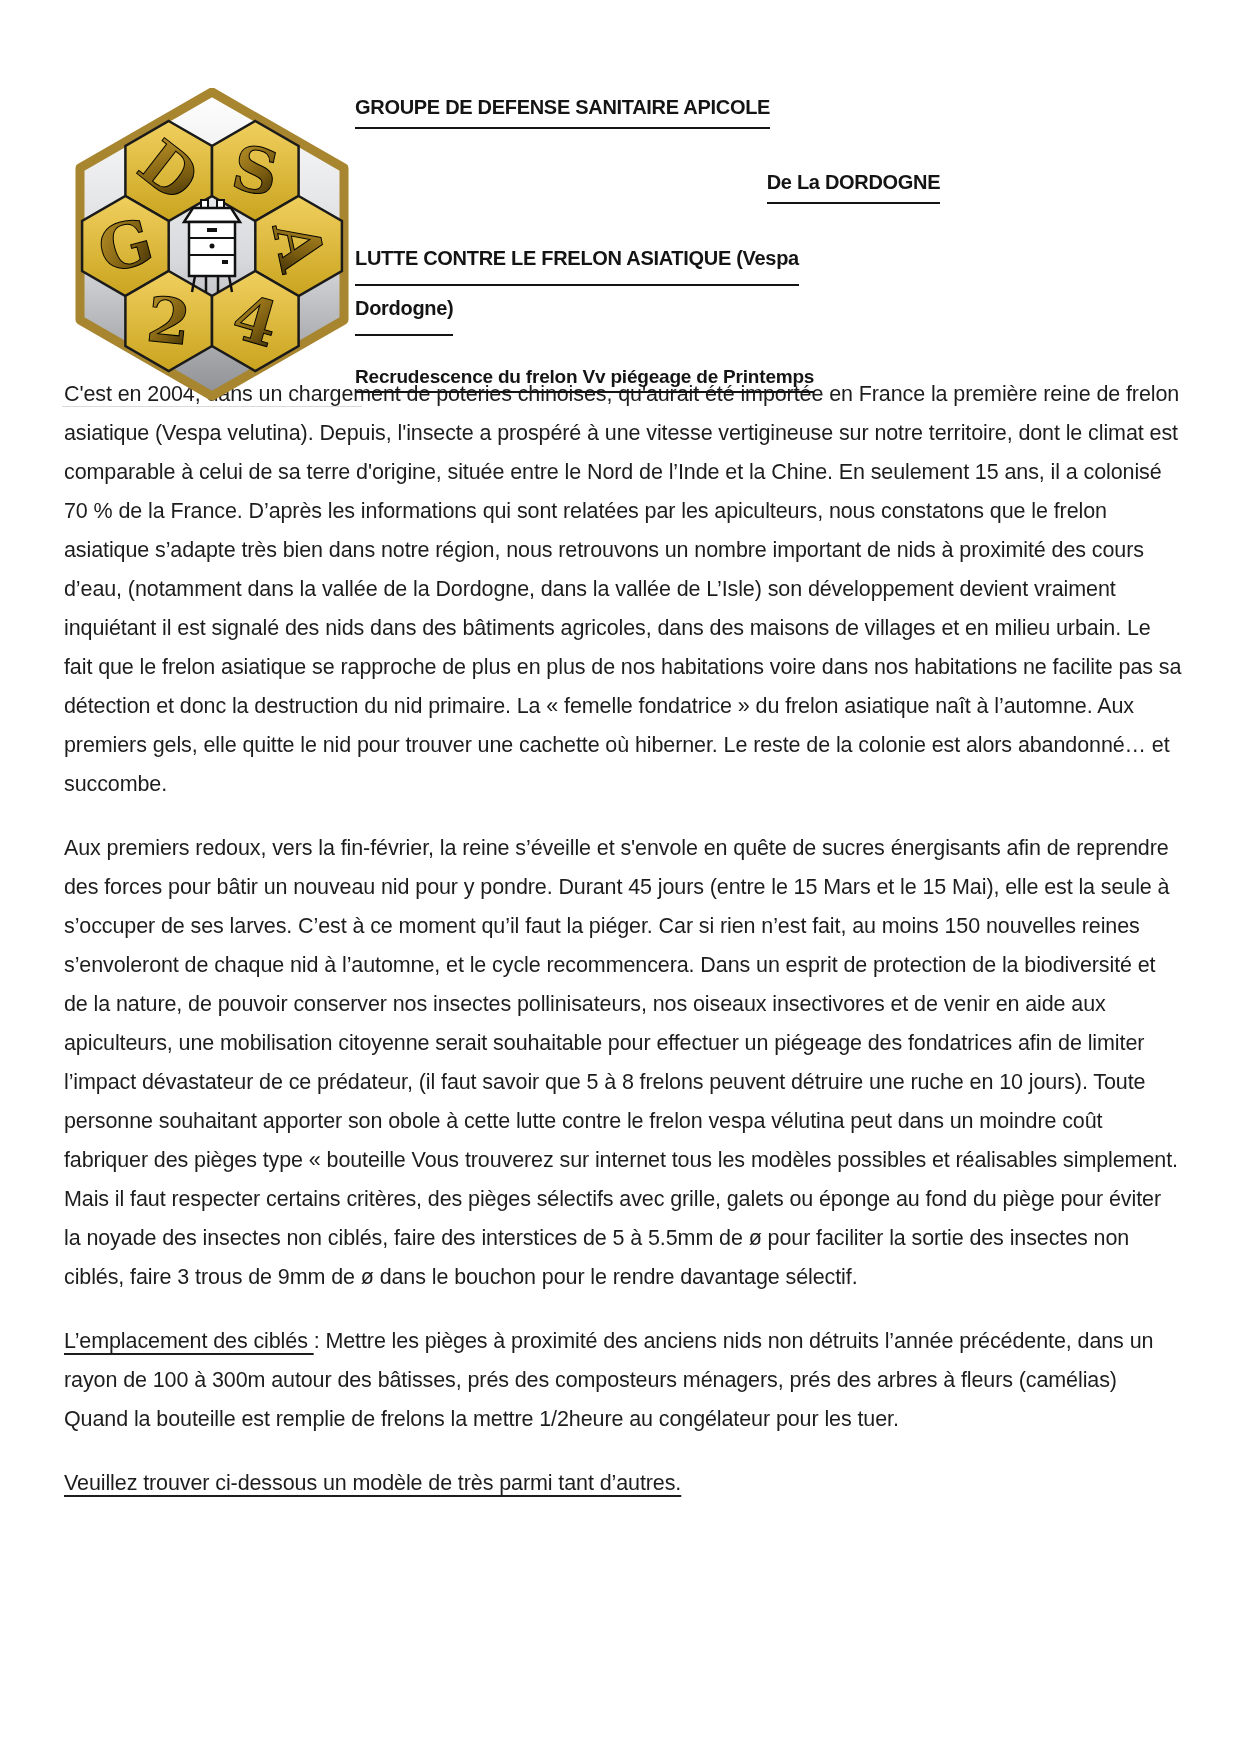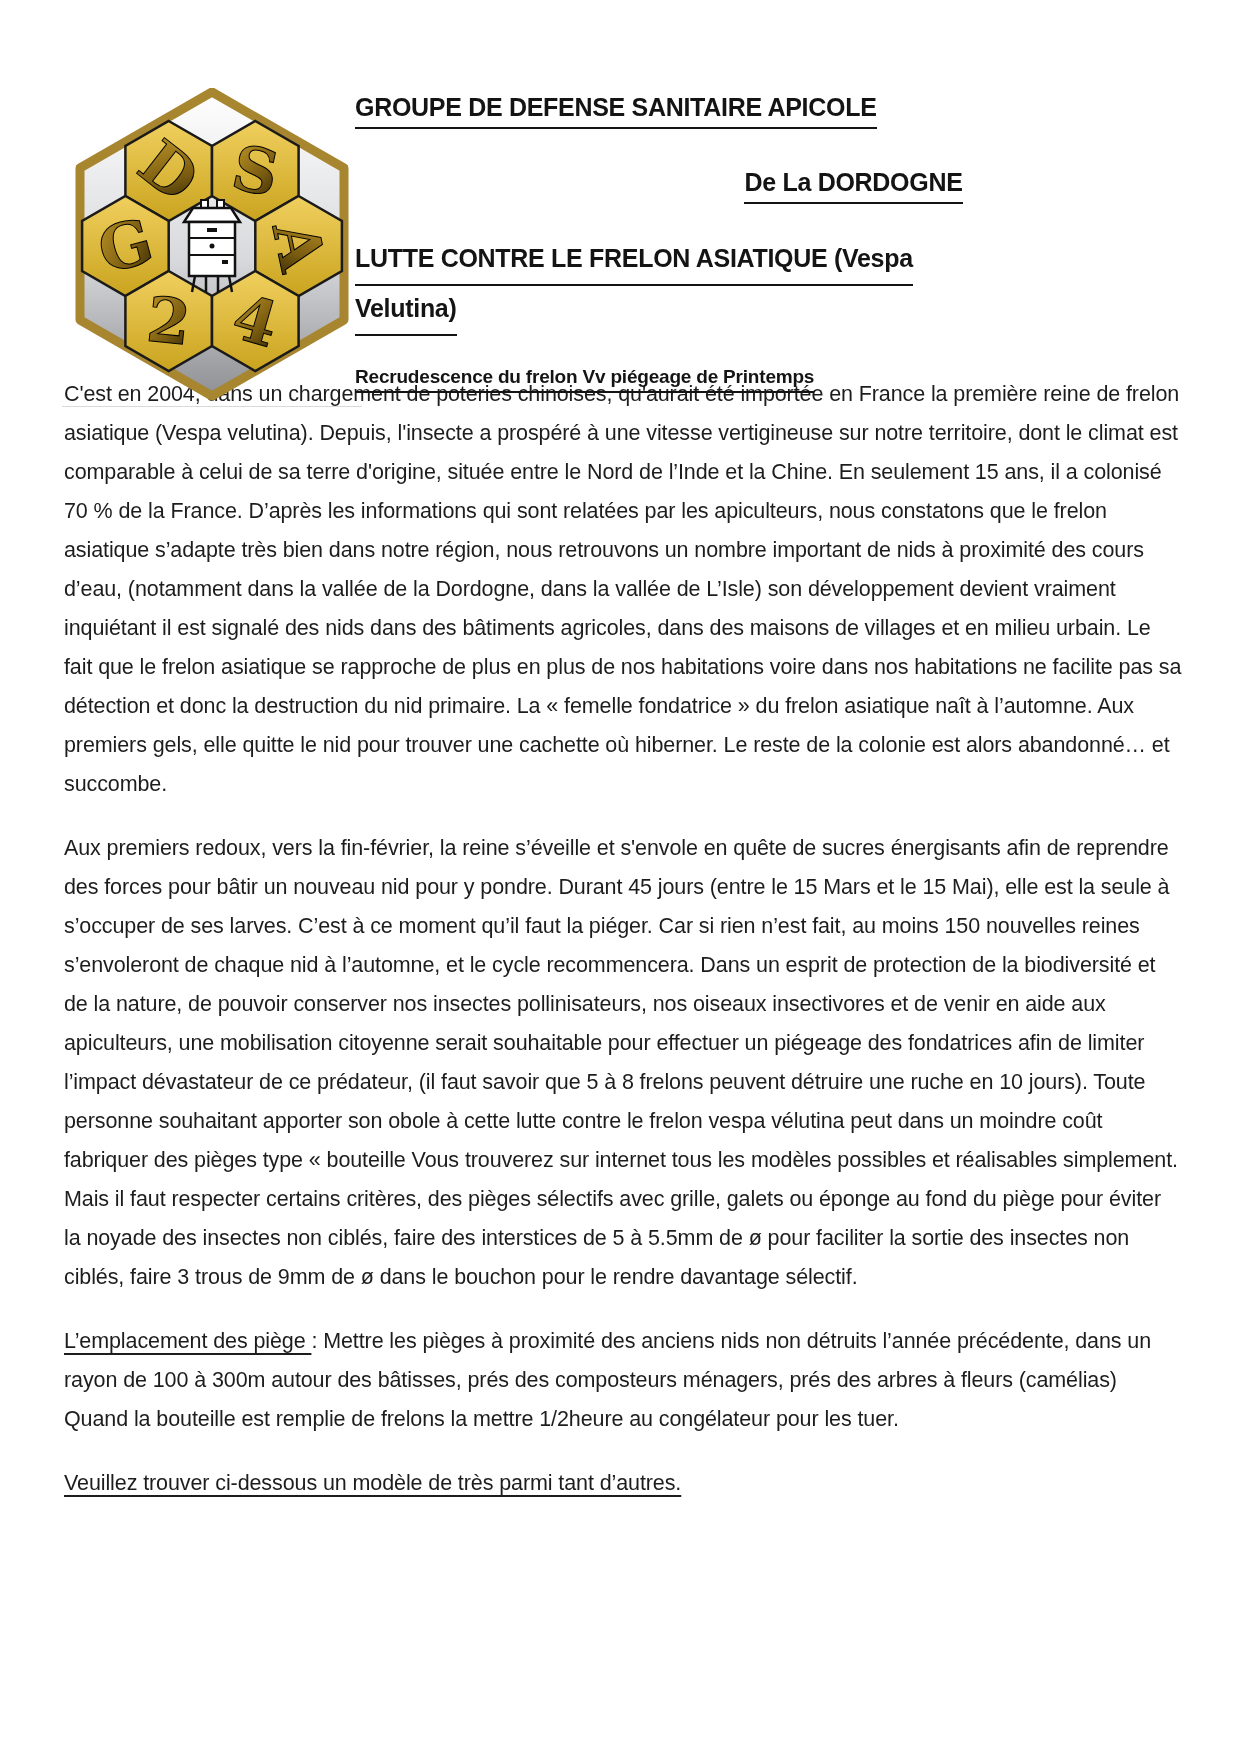--- a/index.html
+++ b/index.html
@@ -18,21 +18,21 @@
   .logo-frame{
     position:absolute; left:62px; top:88px;
     width:300px; height:318px;
     border-bottom:1px solid #d9d9d9;
   }
   .titles{
     margin-left:355px;
     padding-top:90px;
   }
   .h-main{
-    font-size:25px; font-weight:600; letter-spacing:-0.3px;
+    font-size:20px; font-weight:600; letter-spacing:-0.3px;
     color:#141414; line-height:34px; margin:0;
   }
   .h-sub2{margin-top:36px; padding-left:112px;text-align:center;}
   .h-sub3{margin-top:32px; line-height:45px; max-width:800px;text-decoration:underline;}
   .h-recr{
     margin-top:30px; font-size:19px; font-weight:600; letter-spacing:-0.2px;
     color:#141414;
   }
   .u-block{
     display:inline-block;
@@ -124,28 +124,28 @@
 
     <div class="titles">
       <div class="h-main">
         <span class="u-block">GROUPE DE DEFENSE SANITAIRE APICOLE</span>
       </div>
       <div class="h-main h-sub2">
         <span class="u-block">De La DORDOGNE</span>
       </div>
       <div class="h-main h-sub3">
         <span class="u-block">LUTTE CONTRE LE FRELON ASIATIQUE (Vespa </span><br>
-        <span class="u-block">Velutina)</span>
+        <span class="u-block">Dordogne)</span>
       </div>
       <div class="h-recr">
         <span class="u-block">Recrudescence du frelon Vv piégeage de Printemps</span>
       </div>
     </div>
   </div>
 
   <div class="body-text">
       <p class="para"><span>C'est en 2004, dans un chargement de poteries chinoises, qu'aurait été importée en France la première reine de frelon asiatique (</span><span class="seg-italic">Vespa velutina</span><span>). Depuis, l'insecte a prospéré à une vitesse vertigineuse sur notre territoire, dont le climat est comparable à celui de sa terre d'origine, située entre le Nord de l’Inde et la Chine. En seulement 15 ans, il a colonisé 70 % de la France. D’après  les informations qui sont relatées par les apiculteurs, nous constatons que le frelon  asiatique s’adapte très bien dans notre région, nous retrouvons un nombre important de nids à proximité des cours d’eau, (notamment  dans la vallée de la Dordogne, dans la vallée de L’Isle) son développement devient vraiment inquiétant il est signalé des nids dans des bâtiments agricoles, dans des maisons de villages et en milieu urbain. Le fait que le frelon asiatique se rapproche de plus en plus de nos habitations voire dans nos habitations ne facilite pas sa détection et donc la destruction du nid primaire. La « femelle fondatrice » du frelon asiatique naît à l’automne. Aux premiers gels, elle quitte le nid pour trouver une cachette où hiberner. Le reste de la colonie est alors abandonné… et succombe.</span></p>
       <p class="para"><span> Aux premiers redoux, vers la fin-février, la reine s’éveille et s'envole en quête de sucres énergisants afin de reprendre des forces pour bâtir un nouveau nid pour y pondre. Durant 45 jours (entre le 15 Mars et le 15 Mai), elle est la seule à s’occuper de ses larves. C’est à ce moment qu’il faut la piéger. Car si rien n’est fait, au moins 150 nouvelles reines s’envoleront de chaque nid à l’automne, et le cycle recommencera. Dans un esprit de protection de la biodiversité et de la nature, de pouvoir conserver nos insectes pollinisateurs, nos oiseaux insectivores et de venir en aide aux apiculteurs, une mobilisation citoyenne serait souhaitable pour effectuer un piégeage des fondatrices afin de  limiter l’impact  dévastateur  de ce prédateur, (il faut savoir que 5 à 8 frelons peuvent détruire une ruche en 10 jours). Toute personne souhaitant apporter son obole à cette lutte contre le frelon vespa vélutina peut dans un moindre coût  fabriquer des pièges type « bouteille Vous trouverez sur internet tous les modèles possibles et  réalisables simplement. Mais il faut respecter certains critères, des pièges sélectifs avec grille, galets ou éponge au fond du piège pour éviter la noyade des insectes non ciblés, faire des interstices de 5 à 5.5mm de ø pour faciliter la sortie des insectes non ciblés, faire 3 trous de 9mm de ø dans le bouchon pour le rendre davantage sélectif.</span></p>
-      <p class="para"><span class="seg-underline">L’emplacement des piège </span><span>: Mettre les pièges à proximité des anciens nids non détruits l’année précédente, dans un rayon de 100 à 300m autour des bâtisses, prés des composteurs ménagers, prés des arbres à fleurs (camélias) Quand la bouteille est remplie de frelons  la mettre 1/2heure au congélateur pour les tuer.</span></p>
+      <p class="para"><span class="seg-underline">L’emplacement des ciblés </span><span>: Mettre les pièges à proximité des anciens nids non détruits l’année précédente, dans un rayon de 100 à 300m autour des bâtisses, prés des composteurs ménagers, prés des arbres à fleurs (camélias) Quand la bouteille est remplie de frelons  la mettre 1/2heure au congélateur pour les tuer.</span></p>
       <p class="para"><span class="seg-underline"> Veuillez trouver ci-dessous un modèle de très parmi tant d’autres. </span></p>
     </div>
 
 </div>
 
 </body></html>

